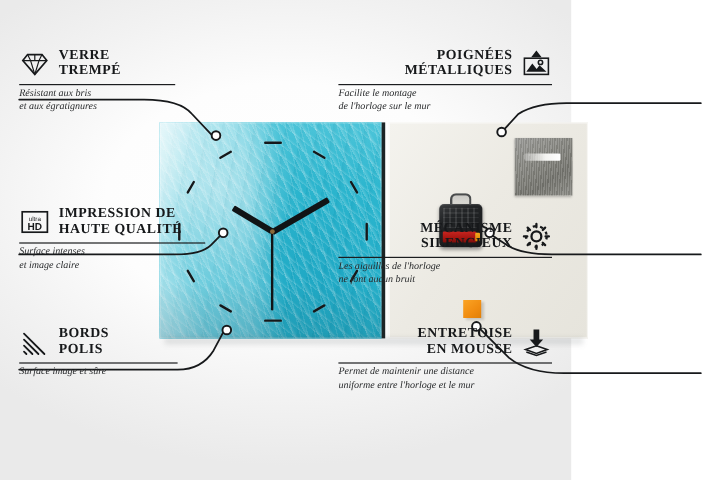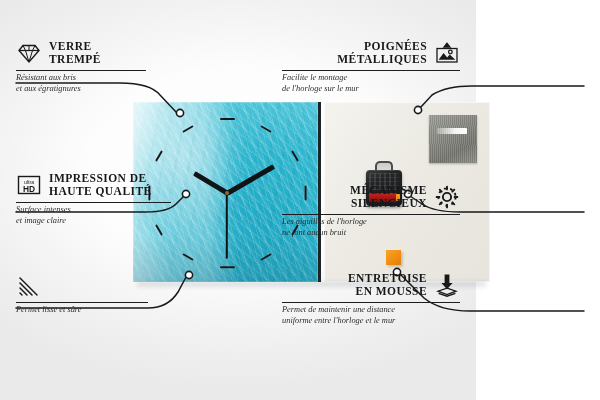--- a/index.html
+++ b/index.html
@@ -241,23 +241,27 @@
       <span class="ico">
         <svg viewBox="0 0 26 26" width="26" height="26">
           <g stroke="#17191b" stroke-width="1.5" stroke-linecap="round">
             <path d="M4,6 L21,23"></path>
             <path d="M4,11 L16,23"></path>
             <path d="M4,16 L11,23"></path>
             <path d="M4,21 L6,23"></path>
           </g>
         </svg>
       </span>
-    </div>
-    <div class="rule"></div>
-    <div class="sub">Permet lisse et sûre</div>
+      <span>
+        <span class="title" style="display:block">BORDS</span>
+        <span class="title" style="display:block">POLIS</span>
+      </span>
+    </div>
+    <div class="rule"></div>
+    <div class="sub">Surface image et sûre</div>
   </div>
 
   <div class="callout right" style="right:16px; top:40px; width:178px;">
     <div class="head">
       <span>
         <span class="title" style="display:block">POIGNÉES</span>
         <span class="title" style="display:block">MÉTALLIQUES</span>
       </span>
       <span class="ico">
         <svg viewBox="0 0 26 26" width="26" height="26">

